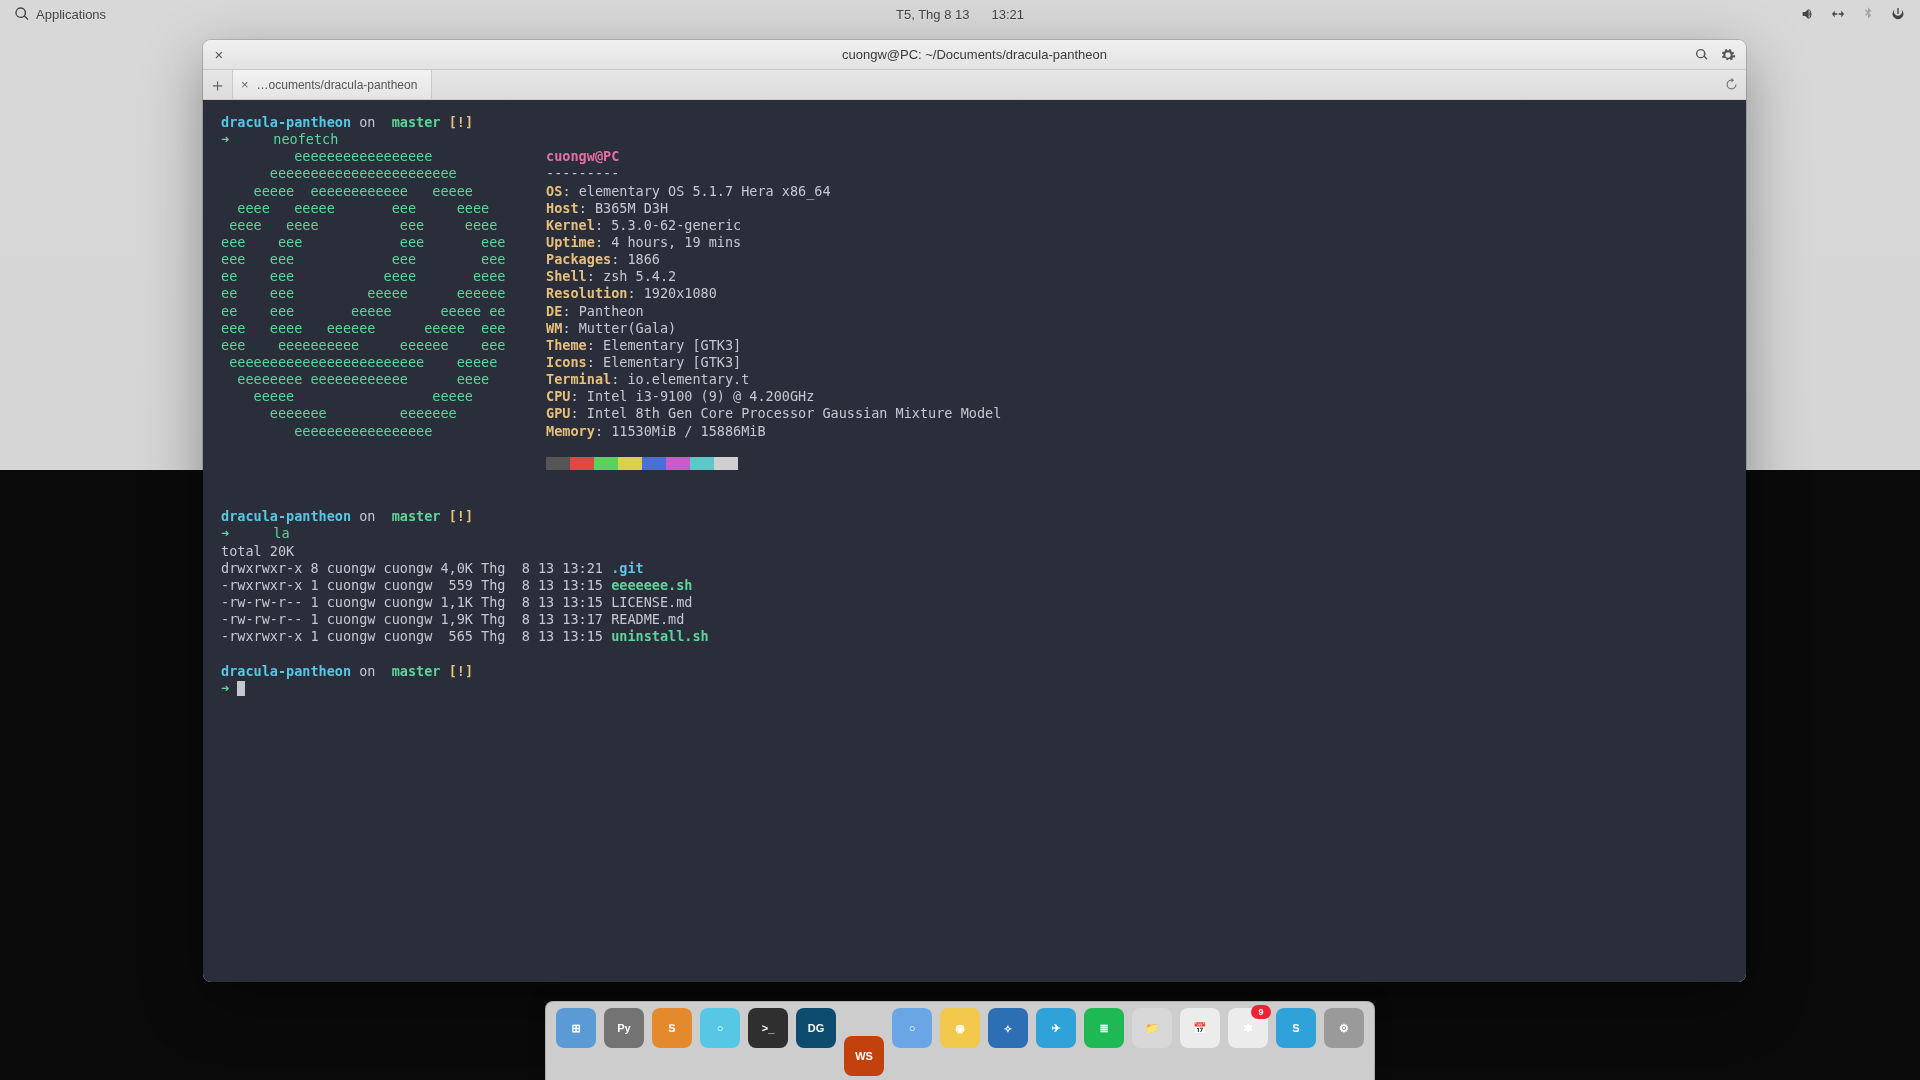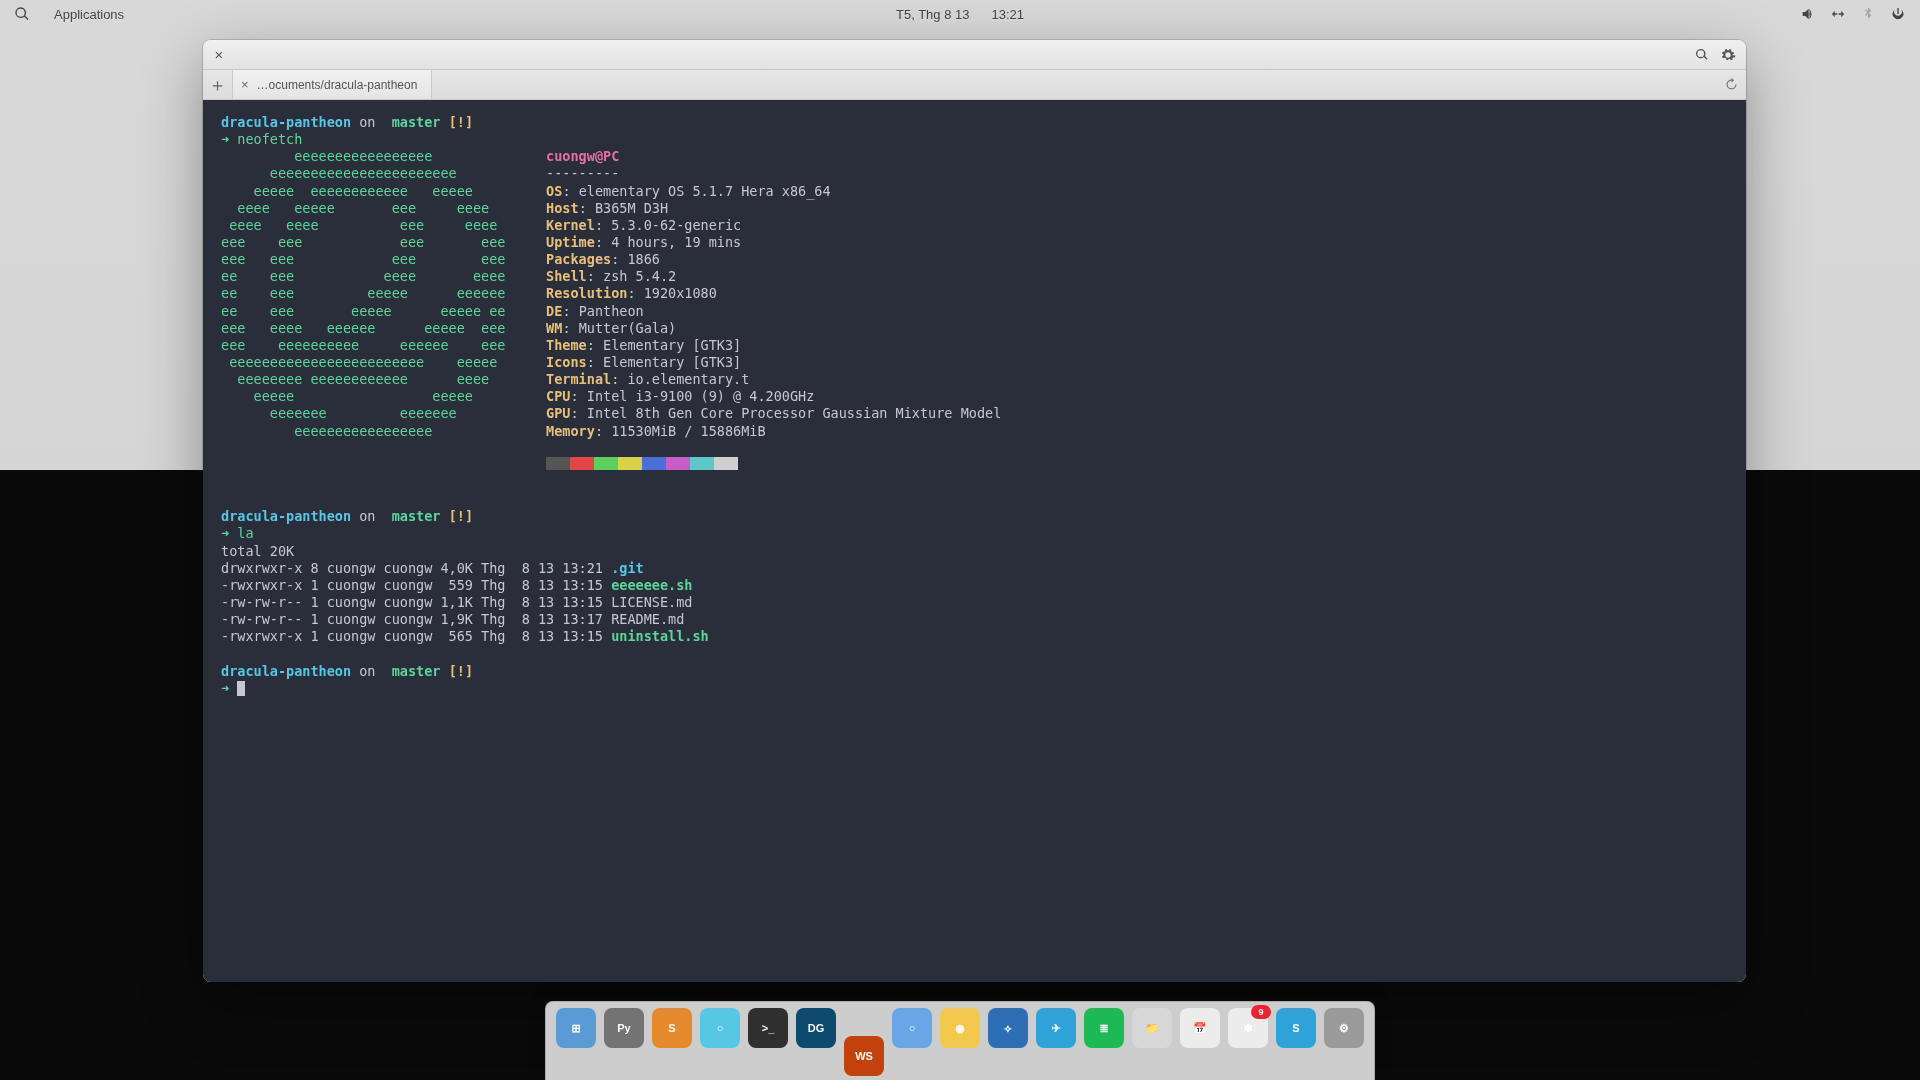--- a/index.html
+++ b/index.html
@@ -11,21 +11,21 @@
 
 .wingpanel {
   position: absolute; top: 0; left: 0; right: 0; height: 28px;
   display: flex; align-items: center; justify-content: space-between;
   padding: 0 14px; font-size: 13px; color: #444;
   text-shadow: 0 1px 0 rgba(255,255,255,.3);
 }
 .wingpanel .left, .wingpanel .center, .wingpanel .right { display: flex; align-items: center; gap: 14px; }
 .wingpanel .center { position: absolute; left: 50%; transform: translateX(-50%); gap: 22px; }
 .wingpanel svg { width: 16px; height: 16px; fill: #444; }
-.wingpanel .app-btn { display: flex; align-items: center; gap: 24px; }
+.wingpanel .app-btn { display: flex; align-items: center; gap: 6px; }
 
 
 .mountain {
   position: absolute; left: 0; right: 0; bottom: 210px; height: 400px;
   background:
     radial-gradient(circle at 20% 120%, #0a0a0a 0 60%, transparent 61%) left/50% 100% no-repeat,
     radial-gradient(circle at 80% 120%, #0a0a0a 0 60%, transparent 61%) right/50% 100% no-repeat;
   pointer-events: none;
 }
 .mountain2 {
@@ -80,21 +80,21 @@
   font-family: "DejaVu Sans Mono","Menlo","Consolas",monospace;
   font-size:13.5px; line-height:1.27; color:#c6c8d1; white-space:pre;
   overflow:hidden;
 }
 .b-dir  { color:#56c8e6; font-weight:bold; }
 .b-on   { color:#c6c8d1; }
 .b-git  { color:#e66fa3; }
 .b-br   { color:#5cd69a; font-weight:bold;margin-top:13px; }
 .b-warn { color:#e7c07b; font-weight:bold; }
 .b-arr  { color:#5cd69a; }
-.b-cmd  { color:#5cd69a; }
+.b-cmd  { color:#5cd69a;margin-left:36px; }
 .nf-logo{ color:#5cd69a;margin-top:20px; }
 .nf-hdr { color:#e66fa3; font-weight:bold; }
 .nf-key { color:#e7c07b; font-weight:bold; }
 .nf-val { color:#c6c8d1; }
 .ls-dir { color:#56c8e6; font-weight:bold; }
 .ls-exe { color:#5cd69a; font-weight:bold; }
 .cursor { display:inline-block; width:8px; height:15px; background:#c6c8d1; vertical-align:middle; }
 
 .swatches span { display:inline-block; width:24px; height:13px; }
 
@@ -147,20 +147,21 @@
       </svg>
   </div>
 </div>
 
 <div class="mountain"></div>
 <div class="mountain2"></div>
 
 <div class="window">
   <div class="titlebar">
     <div class="close-btn">×</div>
+    <div class="title">cuongw@PC: ~/Documents/dracula-pantheon</div>
     <div class="tb-right">
       <svg viewBox="0 0 24 24">
           <path d="M10 3a7 7 0 104.9 12l4 4 1.4-1.4-4-4A7 7 0 0010 3zm0 2a5 5 0 110 10 5 5 0 010-10z"></path>
         </svg>
       <svg viewBox="0 0 24 24">
           <path d="M12 8a4 4 0 100 8 4 4 0 000-8zm9 4l2 1-1 3-2-.7a8 8 0 01-1.6 1.6l.7 2-3 1-1-2a8 8 0 01-2.2 0l-1 2-3-1 .7-2A8 8 0 016 16.3l-2 .7-1-3 2-1a8 8 0 010-2.2l-2-1 1-3 2 .7A8 8 0 017.7 6l-.7-2 3-1 1 2a8 8 0 012.2 0l1-2 3 1-.7 2A8 8 0 0118 7.7l2-.7 1 3-2 1a8 8 0 010 2.2z"></path>
         </svg>
     </div>
   </div>
   <div class="tabbar">

